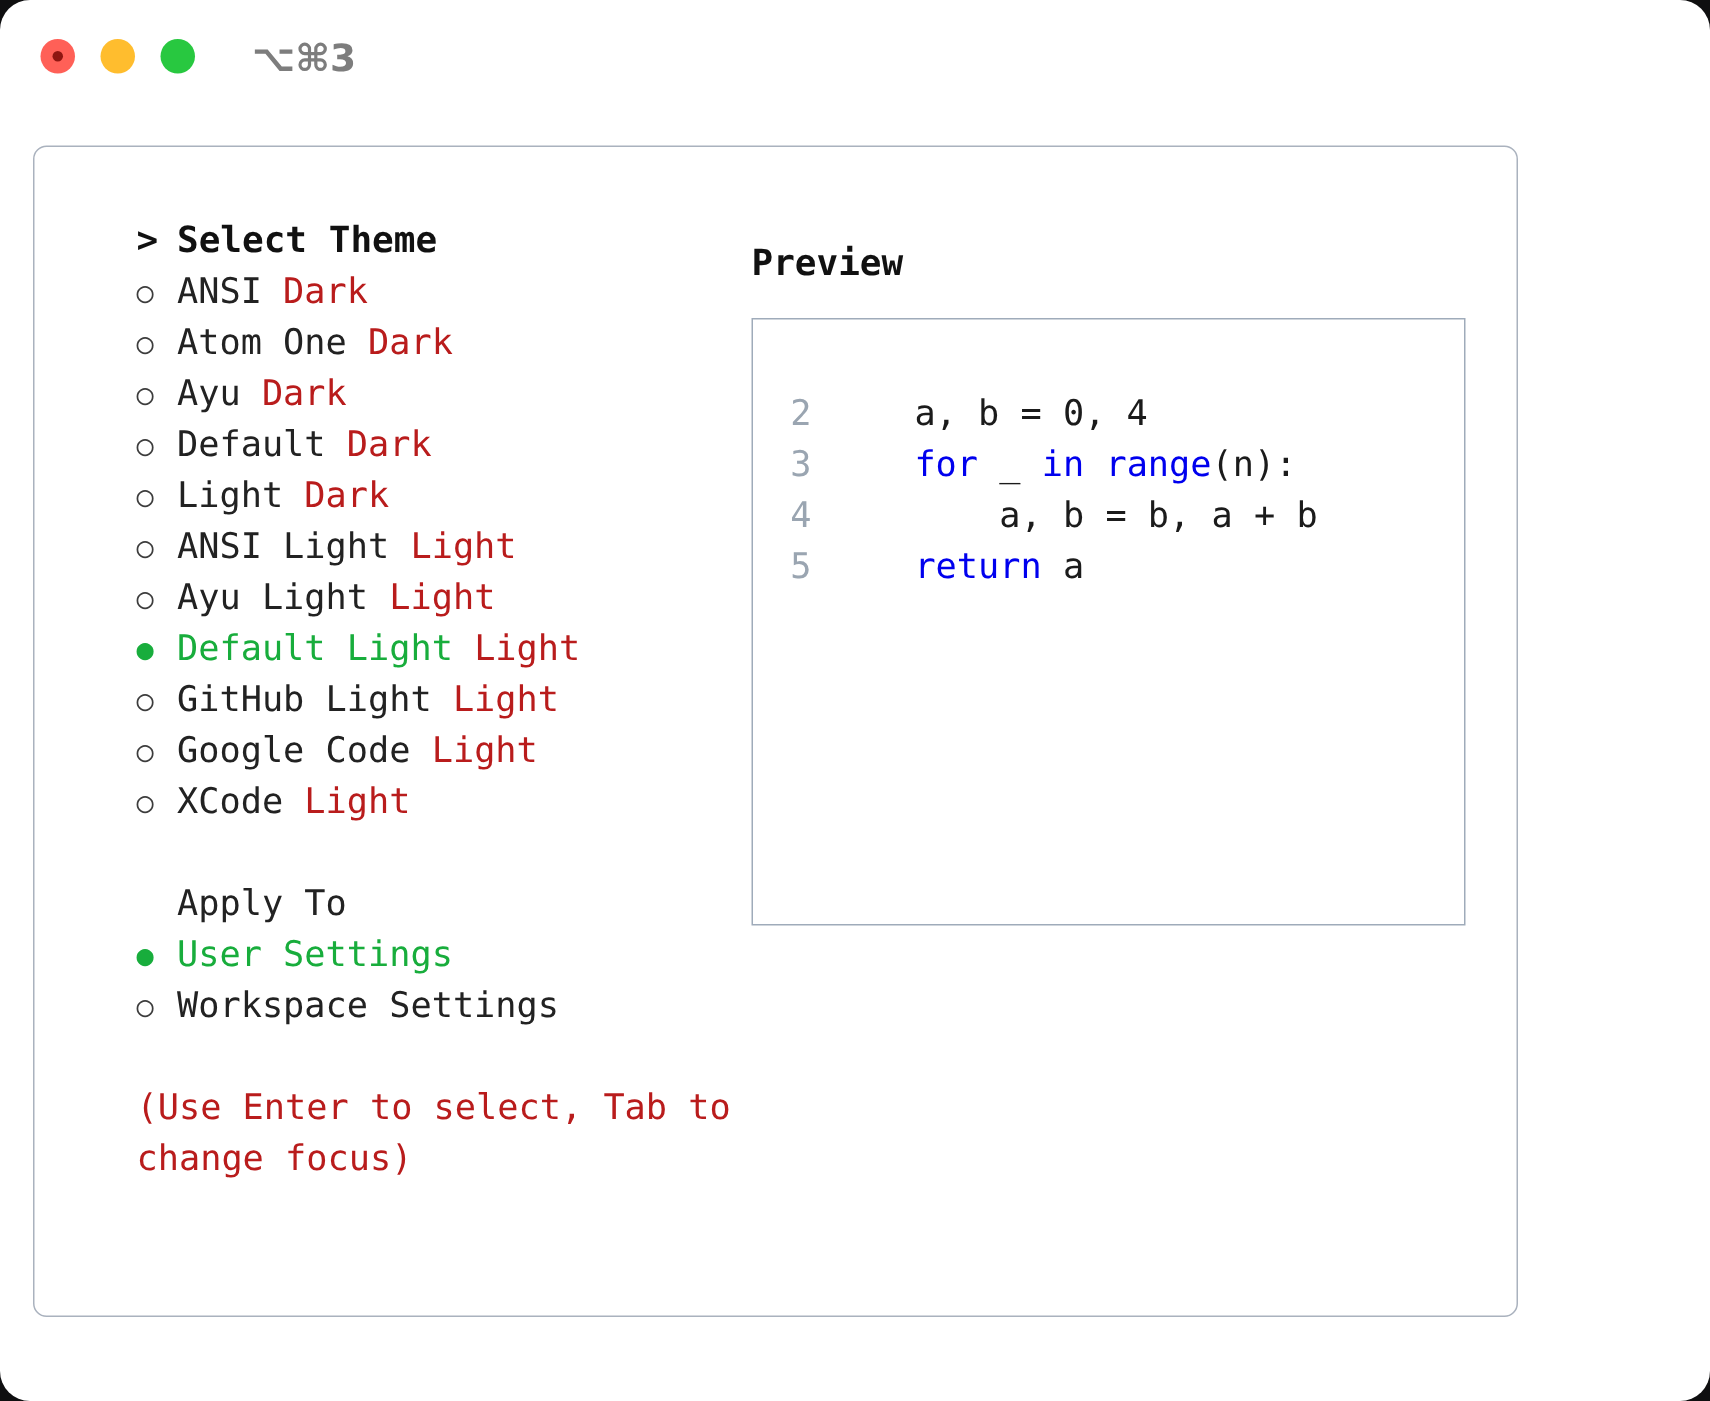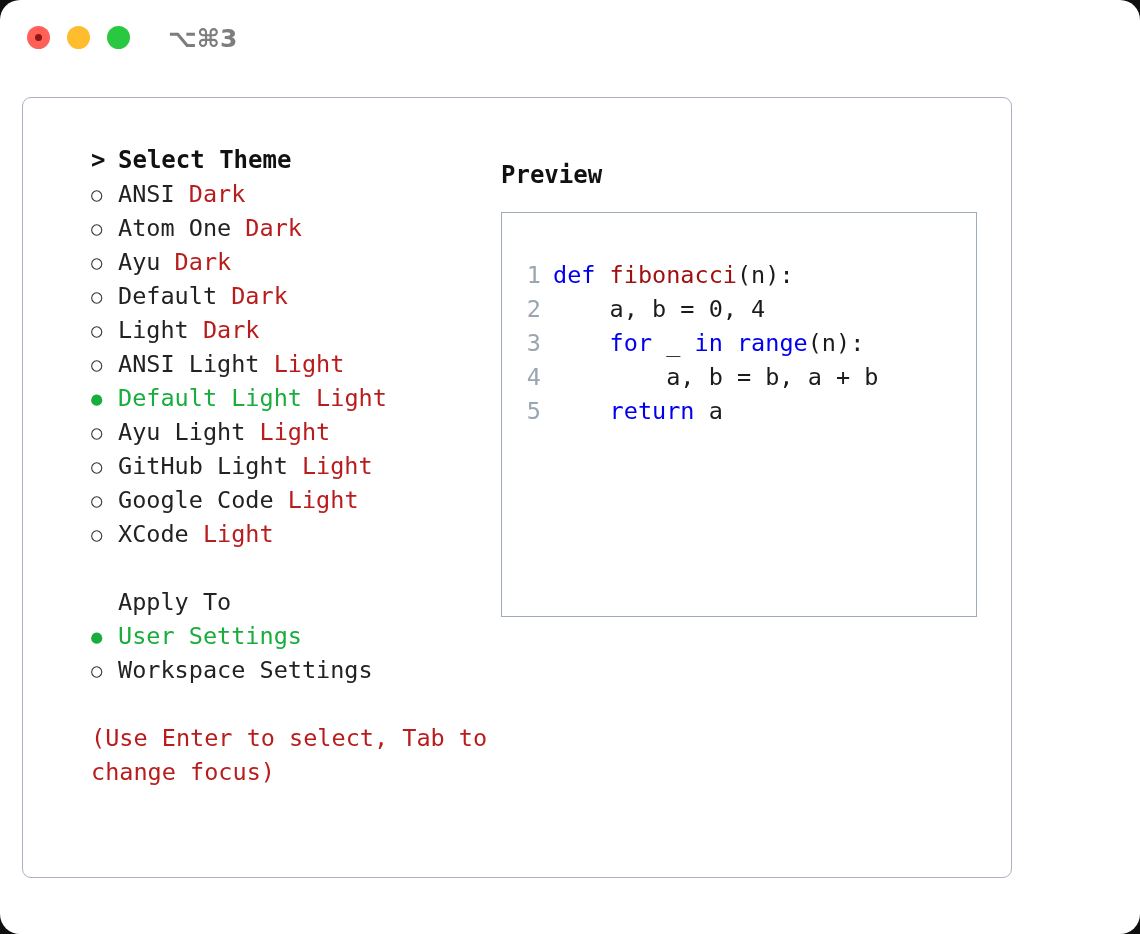--- a/index.html
+++ b/index.html
@@ -212,22 +212,22 @@
         <span class="marker">&gt;</span><span>Select Theme</span>
       </div>
 
       <div id="theme-items">
           <div class="row"><span class="marker dot-empty">○</span><span class="label">ANSI</span><span class="tag"> Dark</span></div>
           <div class="row"><span class="marker dot-empty">○</span><span class="label">Atom One</span><span class="tag"> Dark</span></div>
           <div class="row"><span class="marker dot-empty">○</span><span class="label">Ayu</span><span class="tag"> Dark</span></div>
           <div class="row"><span class="marker dot-empty">○</span><span class="label">Default</span><span class="tag"> Dark</span></div>
           <div class="row"><span class="marker dot-empty">○</span><span class="label">Light</span><span class="tag"> Dark</span></div>
           <div class="row"><span class="marker dot-empty">○</span><span class="label">ANSI Light</span><span class="tag"> Light</span></div>
+          <div class="row"><span class="marker dot-empty">○</span><span class="label">Ayu Light</span><span class="tag"> Light</span></div>
           <div class="row selected"><span class="marker dot-filled">●</span><span class="label">Default Light</span><span class="tag"> Light</span></div>
-          <div class="row"><span class="marker dot-empty">○</span><span class="label">Ayu Light</span><span class="tag"> Light</span></div>
           <div class="row"><span class="marker dot-empty">○</span><span class="label">GitHub Light</span><span class="tag"> Light</span></div>
           <div class="row"><span class="marker dot-empty">○</span><span class="label">Google Code</span><span class="tag"> Light</span></div>
           <div class="row"><span class="marker dot-empty">○</span><span class="label">XCode</span><span class="tag"> Light</span></div>
         </div>
 
       <div class="spacer"></div>
 
       <div class="section-title">Apply To</div>
 
       <div id="apply-items">
@@ -236,21 +236,20 @@
         </div>
 
       <div id="hint">(Use Enter to select, Tab to change focus)</div>
     </div>
 
     <div id="right-col">
       <div id="preview-title">Preview</div>
       <div id="preview-box">
         <div id="code-area">
           <div id="code-lines">
-              <div class="code-line"><span class="ln">1</span><span class="kw">def</span><span class="pl"> </span><span class="fn">fibonacci</span><span class="pl">(n):</span></div>
               <div class="code-line"><span class="ln">2</span><span class="pl">    a, b = 0, 4</span></div>
               <div class="code-line"><span class="ln">3</span><span class="pl">    </span><span class="kw">for</span><span class="pl"> _ </span><span class="kw">in</span><span class="pl"> </span><span class="kw">range</span><span class="pl">(n):</span></div>
               <div class="code-line"><span class="ln">4</span><span class="pl">        a, b = b, a + b</span></div>
               <div class="code-line"><span class="ln">5</span><span class="pl">    </span><span class="kw">return</span><span class="pl"> a</span></div>
             </div>
           <div class="gap-line"></div>
         </div>
       </div>
     </div>
 

